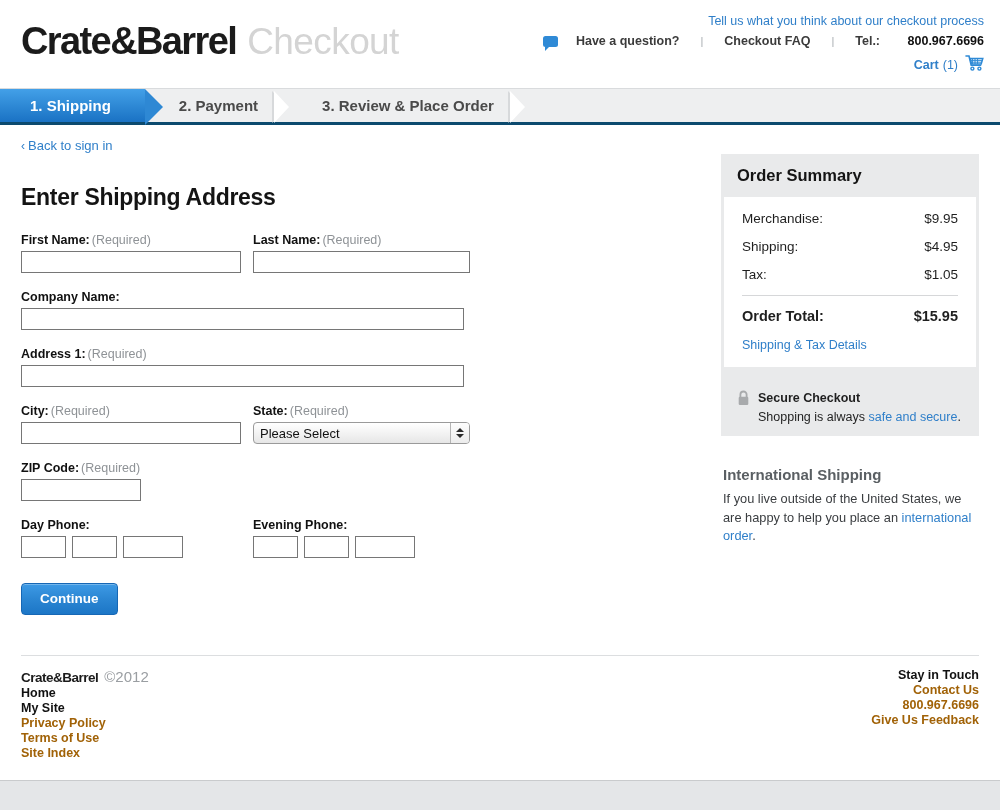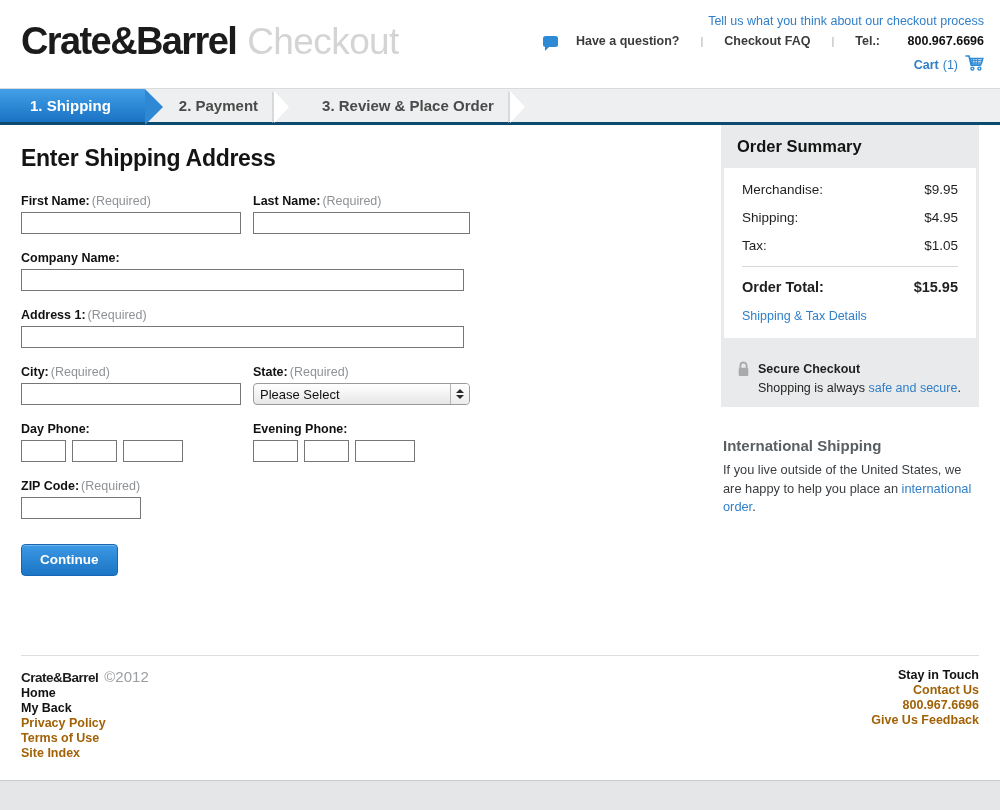--- a/index.html
+++ b/index.html
@@ -180,21 +180,21 @@
   .back-chev { margin-right: 3px; font-size: 12px; }
 
   
   .main {
     position: relative;
     padding: 0;
     height: 480px;
   }
   .form-col {
     position: absolute;
-    left: 21px; top: 20px;
+    left: 21px; top: 30px;
     width: 500px;
   }
   .form-title {
     font-size: 23px;
     font-weight: bold;
     color: #141414;
     margin: 0 0 22px 0;
     letter-spacing: -0.3px;
   }
   .field-label {
@@ -443,20 +443,23 @@
       <a class="step" href="#">
         <span>2. Payment</span>
       </a>
       <span class="step-sep"></span>
       <a class="step" href="#">
         <span>3. Review &amp; Place Order</span>
       </a>
       <span class="step-sep"></span>
     </div>
 
+    <div class="backbar">
+      <a class="back-link" href="#"><span class="back-chev">‹</span><span>Back to sign in</span></a>
+    </div>
 
     <div class="main">
 
       <div class="form-col">
         <h1 class="form-title">Enter Shipping Address</h1>
 
         <div class="row">
           <div class="col-a">
             <label class="field-label"><span>First Name:</span><span class="req">(Required)</span></label>
             <input class="inp w-first" type="text" value="" style="">
@@ -495,42 +498,42 @@
               </select>
               <span class="select-arrows">
                 <span class="arrow-up"></span>
                 <span class="arrow-dn"></span>
               </span>
             </span>
           </div>
         </div>
 
         <div class="row">
+          <div>
+            <label class="field-label"><span>ZIP Code:</span><span class="req">(Required)</span></label>
+            <input class="inp w-zip" type="text" value="" style="">
+          </div>
+        </div>
+
+        <div class="row">
           <div class="col-a">
             <label class="field-label">Day Phone:</label>
             <div class="phone-group">
               <input class="inp ph-s" type="text" value="" style="">
               <input class="inp ph-m" type="text" value="" style="">
               <input class="inp ph-l" type="text" value="" style="">
             </div>
           </div>
           <div class="col-b">
             <label class="field-label">Evening Phone:</label>
             <div class="phone-group">
               <input class="inp ph-s" type="text" value="" style="">
               <input class="inp ph-m" type="text" value="" style="">
               <input class="inp ph-l" type="text" value="" style="">
             </div>
-          </div>
-        </div>
-
-        <div class="row">
-          <div>
-            <label class="field-label"><span>ZIP Code:</span><span class="req">(Required)</span></label>
-            <input class="inp w-zip" type="text" value="" style="">
           </div>
         </div>
 
         <button class="btn-continue">Continue</button>
       </div>
 
       <div class="sidebar">
         <div class="summary-box">
           <h2 class="summary-title">Order Summary</h2>
           <div class="summary-inner">
@@ -575,21 +578,21 @@
     </div>
 
     <div class="footer-div"></div>
     <div class="footer">
       <div class="f-left">
         <div class="f-brandline">
           <span class="f-brand">Crate&amp;Barrel</span>
           <span class="f-copy">©2012</span>
         </div>
         <a class="f-link dark" href="#">Home</a>
-        <a class="f-link dark" href="#">My Back</a>
+        <a class="f-link dark" href="#">My Site</a>
         <a class="f-link gray" href="#">Privacy Policy</a>
         <a class="f-link gray" href="#">Terms of Use</a>
         <a class="f-link gray" href="#">Site Index</a>
       </div>
       <div class="f-right">
         <div class="f-head">Stay in Touch</div>
         <a class="f-link gray" href="#">Contact Us</a>
         <a class="f-link gray" href="#">800.967.6696</a>
         <a class="f-link gray" href="#">Give Us Feedback</a>
       </div>

